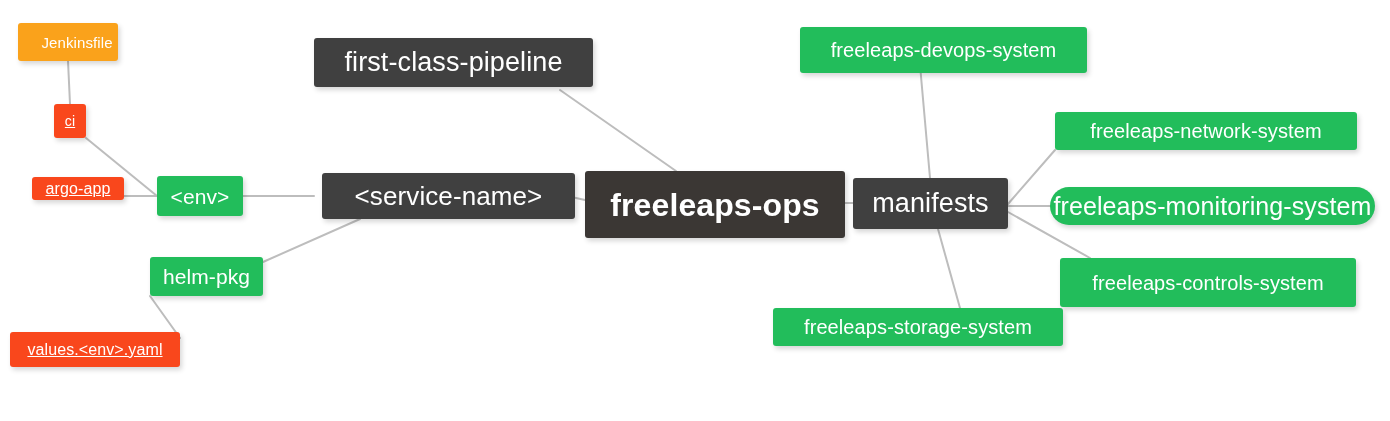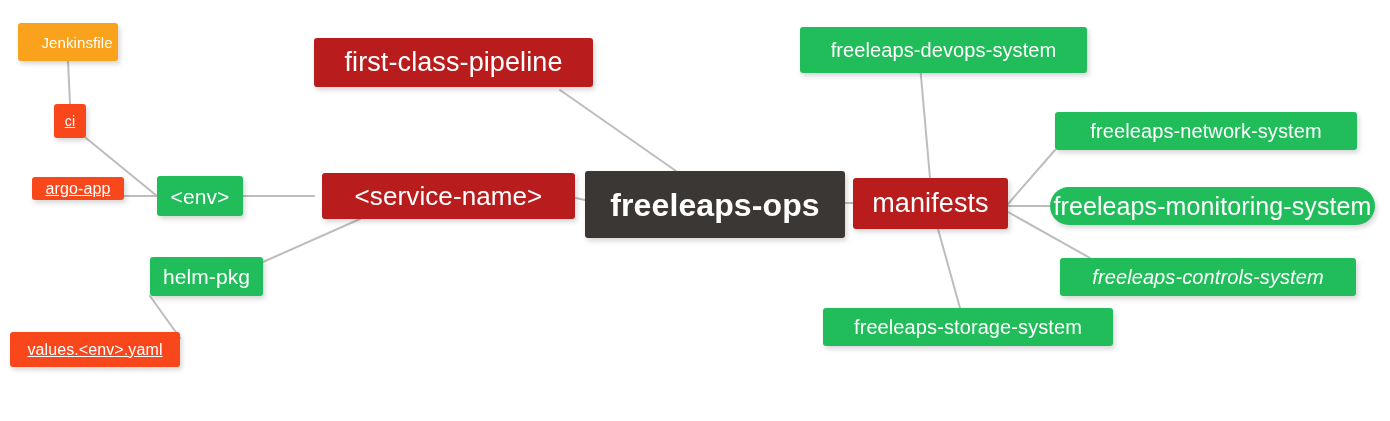--- a/index.html
+++ b/index.html
@@ -35,21 +35,21 @@
     color: #ffffff;
     border-radius: 3px;
     white-space: nowrap;
     line-height: 1;
     letter-spacing: 0.1px;
     box-shadow: 2px 3px 5px rgba(0,0,0,0.16);
     padding: 0 10px;
     user-select: none;
   }
   .n-root      { background: #3b3734; font-weight: bold; }
-  .n-blue      { background: #b91c1c; }
+  .n-blue      { background: #404040; }
   .n-green     { background: #22bd5b; }
   .n-orange    { background: #faa21b; padding-left: 28px; }
   .n-red       { background: #f9471c; text-decoration: underline; }
 </style>
 </head>
 <body>
 
 <div id="canvas">
   <svg id="edges" viewBox="0 0 1390 421" preserveAspectRatio="none">
       <line x1="68" y1="61" x2="70" y2="104" stroke="#bdbdbd" stroke-width="2" stroke-linecap="round"></line>
@@ -73,15 +73,15 @@
     <div class="node n-green" style="left: 157px; top: 176px; width: 86px; height: 40px; font-size: 21px;">&lt;env&gt;</div>
     <div class="node n-green" style="left: 150px; top: 257px; width: 113px; height: 39px; font-size: 21px;">helm-pkg</div>
     <div class="node n-red" style="left: 10px; top: 332px; width: 170px; height: 35px; font-size: 16px;">values.&lt;env&gt;.yaml</div>
     <div class="node n-blue" style="left: 314px; top: 38px; width: 279px; height: 49px; font-size: 27px;">first-class-pipeline</div>
     <div class="node n-blue" style="left: 322px; top: 173px; width: 253px; height: 46px; font-size: 26px;">&lt;service-name&gt;</div>
     <div class="node n-root" style="left: 585px; top: 171px; width: 260px; height: 67px; font-size: 32px;">freeleaps-ops</div>
     <div class="node n-blue" style="left: 853px; top: 178px; width: 155px; height: 51px; font-size: 27px;">manifests</div>
     <div class="node n-green" style="left: 800px; top: 27px; width: 287px; height: 46px; font-size: 20px;">freeleaps-devops-system</div>
     <div class="node n-green" style="left: 1055px; top: 112px; width: 302px; height: 38px; font-size: 20px;">freeleaps-network-system</div>
     <div class="node n-green" style="left: 1050px; top: 187px; width: 325px; height: 38px; font-size: 25px; border-radius: 19px;">freeleaps-monitoring-system</div>
-    <div class="node n-green" style="left: 1060px; top: 258px; width: 296px; height: 38px; font-size: 20px; font-style: italic;">freeleaps-controls-system</div>
-    <div class="node n-green" style="left: 823px; top: 308px; width: 290px; height: 38px; font-size: 20px;">freeleaps-storage-system</div>
+    <div class="node n-green" style="left: 1060px; top: 258px; width: 296px; height: 49px; font-size: 20px;">freeleaps-controls-system</div>
+    <div class="node n-green" style="left: 773px; top: 308px; width: 290px; height: 38px; font-size: 20px;">freeleaps-storage-system</div>
   </div>
 
 </body></html>

